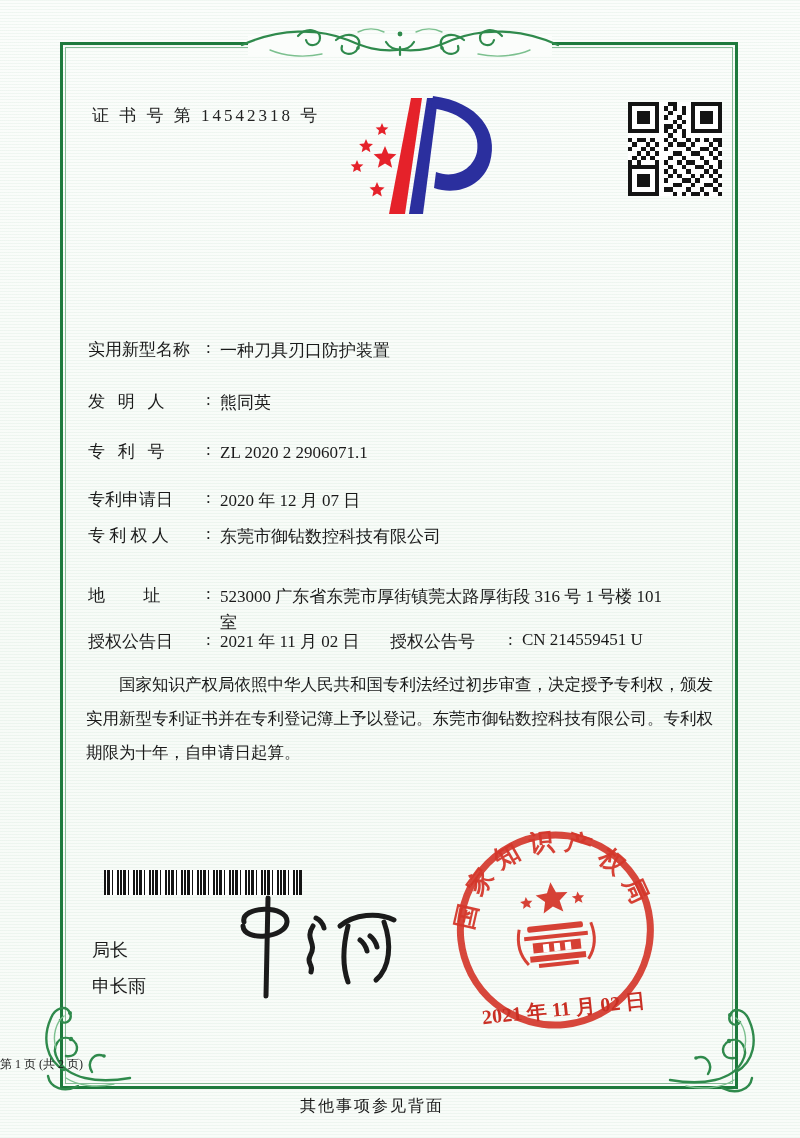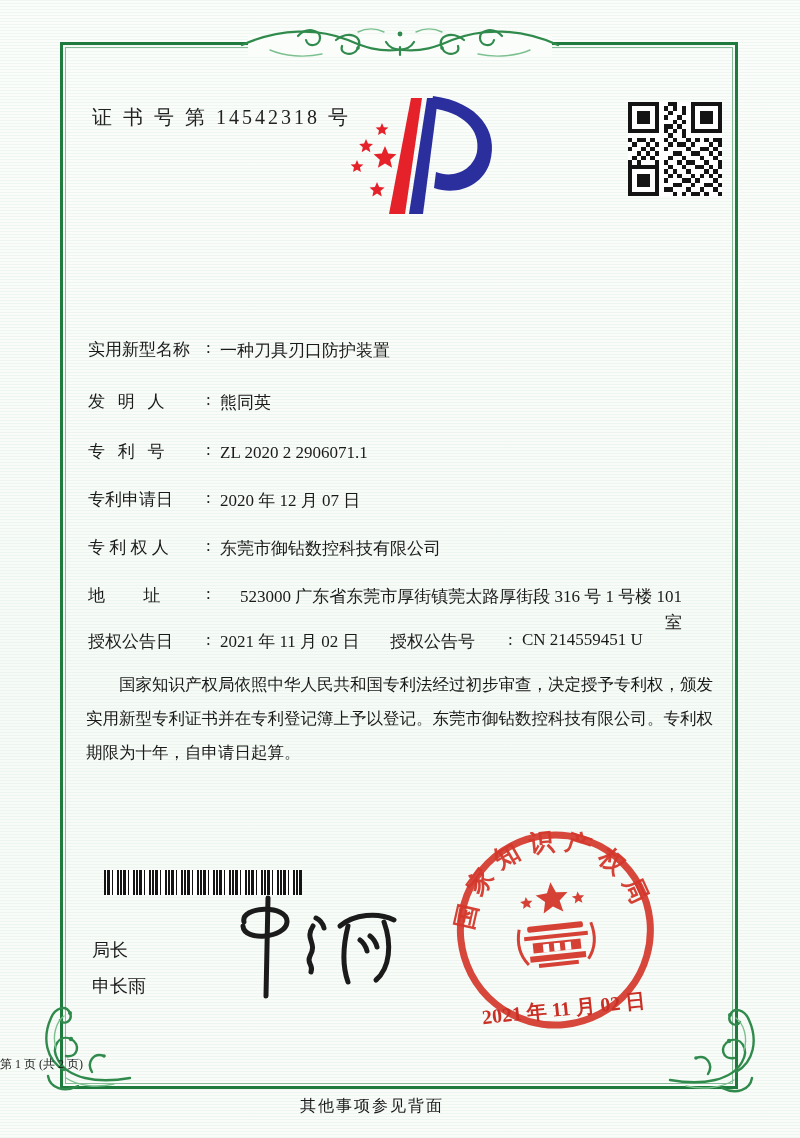--- a/index.html
+++ b/index.html
@@ -13,33 +13,33 @@
   .texture{position:absolute;inset:0;pointer-events:none;
     background:repeating-linear-gradient(180deg,rgba(140,190,160,.10) 0 1px,transparent 1px 3px);}
   .frame{position:absolute;left:60px;top:42px;width:672px;height:1041px;
     border:3px solid #1e7a3d;}
   .frame::after{content:"";position:absolute;inset:2px;border:1px solid #86bb97;}
   .ornament-top{position:absolute;left:240px;top:20px;width:320px;height:48px;}
   .flourish{position:absolute;width:100px;height:100px;}
   .flourish.bl{left:34px;top:998px;}
   .flourish.br{left:666px;top:1000px;transform:scaleX(-1);}
 
-  .cert-no{position:absolute;left:92px;top:104px;font-size:20px;letter-spacing:3px;color:#222;}
+  .cert-no{position:absolute;left:92px;top:104px;font-size:17px;letter-spacing:3px;color:#222;}
   .logo{position:absolute;left:333px;top:92px;width:172px;height:128px;}
   .qr{position:absolute;left:628px;top:102px;width:94px;height:94px;}
 
   .title{position:absolute;left:0;top:230px;width:800px;text-align:center;
     font-size:43px;font-weight:bold;letter-spacing:9px;color:#111;}
 
   .field{position:absolute;left:88px;width:636px;display:flex;font-size:17px;color:#1a1a1a;}
   .field .lbl{width:118px;flex:0 0 118px;white-space:pre;}
   .field .sep{width:14px;flex:0 0 14px;}
   .field .val{flex:1;line-height:1.5;}
-  .f1{top:338px}.f2{top:390px}.f3{top:440px}.f4{top:488px}.f5{top:536px}.f6{top:584px}
-  .f6 .val{max-width:462px;text-align:right;}
+  .f1{top:338px}.f2{top:390px}.f3{top:440px}.f4{top:488px}.f5{top:524px}.f6{top:584px}
+  .f6 .val{max-width:462px;}
   .f7{top:630px;display:block;}
   .pair{display:inline-flex;font-size:17px;}
   .pair .lbl{white-space:pre;}
   .pair .sep{display:inline-block;width:12px;}
   .pair2{position:absolute;left:302px;top:0;}
 
   .paras{position:absolute;left:86px;top:668px;width:630px;font-size:16.5px;line-height:2.05;color:#181818;}
   .paras p{margin:0;text-indent:2em;}
 
   .barcode{position:absolute;left:104px;top:870px;width:198px;height:25px;

